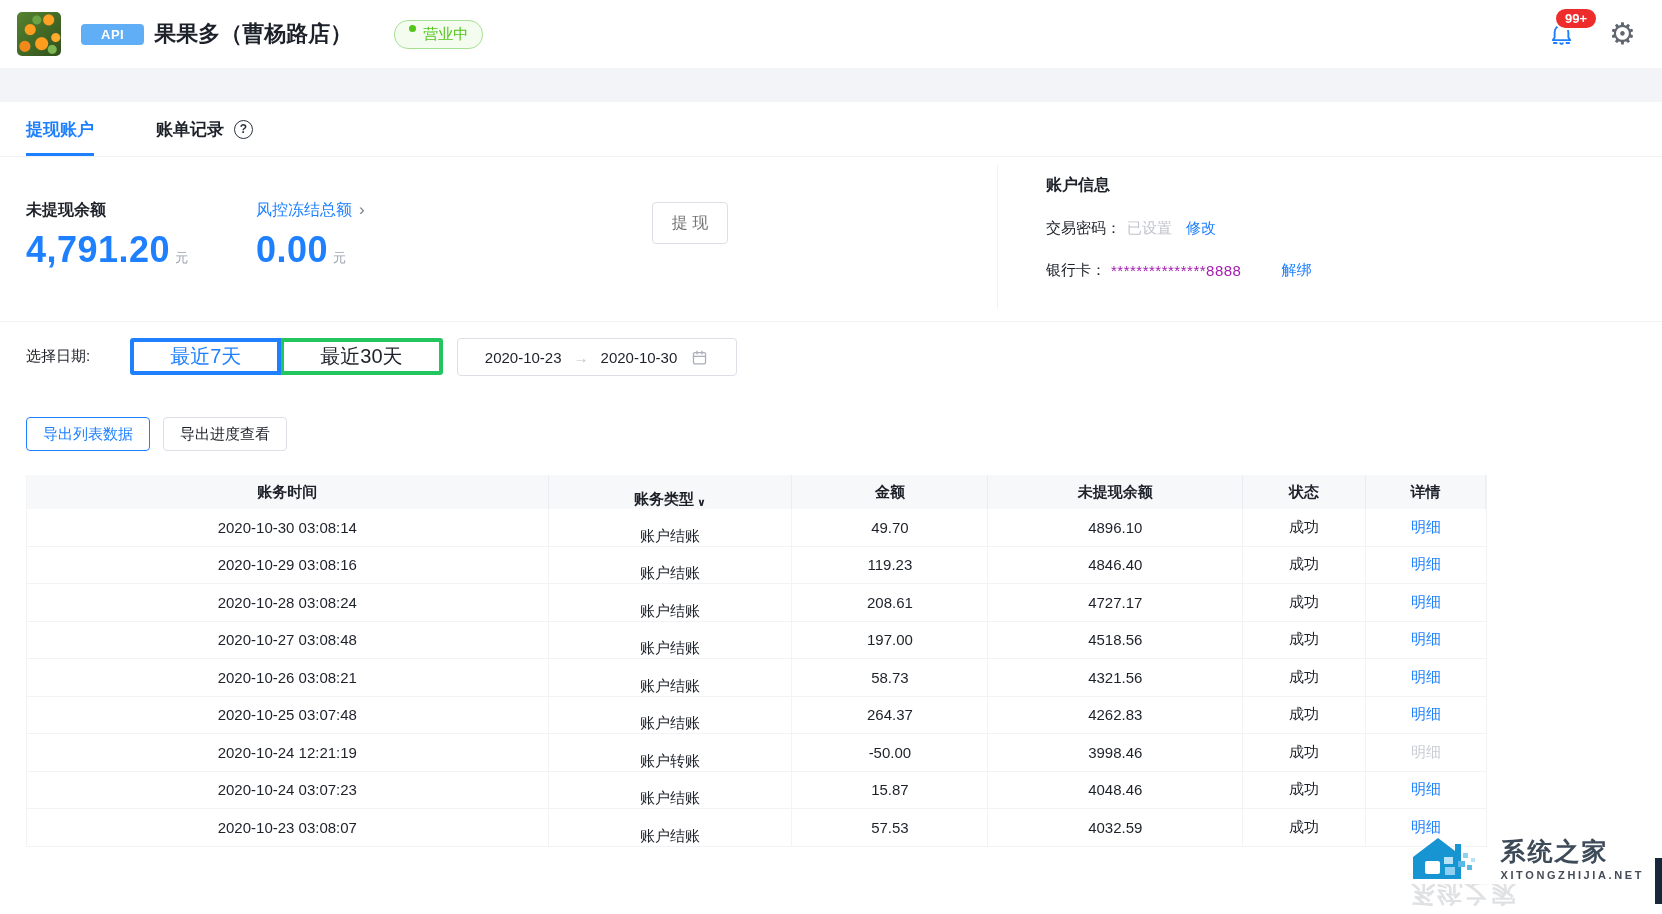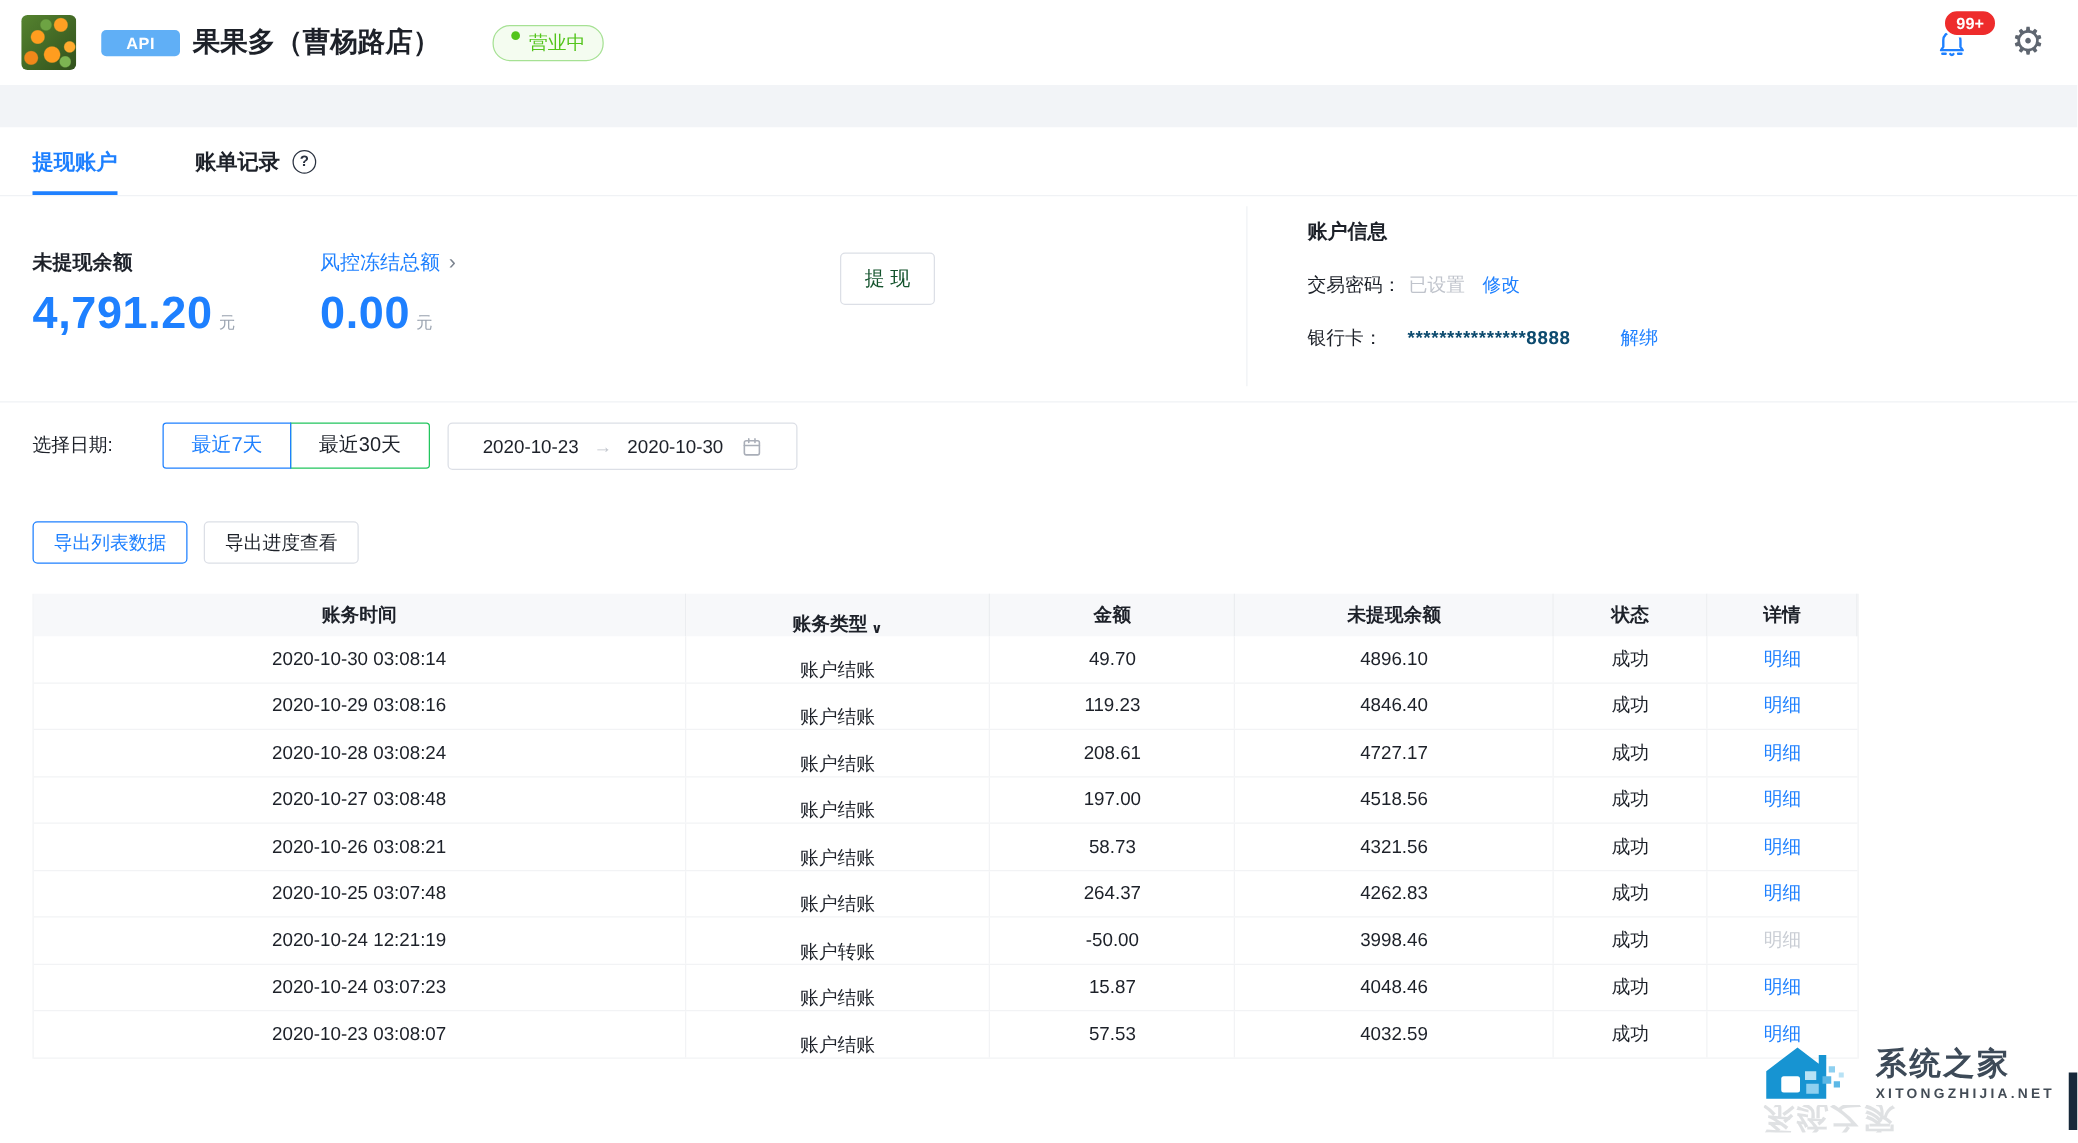--- a/index.html
+++ b/index.html
@@ -49,38 +49,38 @@
 
   
   .balance-row { position:relative; height:165px; border-bottom:1px solid #f0f2f5; }
   .bal-label { font-size:16px; font-weight:600; }
   .bal-label.blue { color:#1e80ff; font-weight:500; cursor:pointer; }
   .chev { color:#7a828e; font-size:17px; margin-left:7px; font-weight:400; }
   .bal-value { margin-top:8px; font-size:36px; font-weight:700; color:#1e80ff; letter-spacing:.5px; }
   .unit { font-size:13px; font-weight:400; color:#9aa3b0; margin-left:5px; }
   .bal-unwithdrawn { position:absolute; left:26px; top:43px; }
   .bal-frozen { position:absolute; left:256px; top:43px; }
-  .withdraw-btn { position:absolute; left:672px; top:45px; width:76px; height:42px;
-    background:#fff; border:1px solid #dcdfe6; border-radius:4px; font-size:16px; color:#14532d;
+  .withdraw-btn { position:absolute; left:652px; top:45px; width:76px; height:42px;
+    background:#fff; border:1px solid #dcdfe6; border-radius:4px; font-size:16px; color:#737373;
     cursor:pointer; font-family:inherit; }
   .v-divider { position:absolute; left:997px; top:8px; bottom:12px; width:1px; background:#f0f2f5; }
   .account-info { position:absolute; left:1046px; top:18px; }
   .ai-title { font-size:16px; font-weight:600; }
   .ai-row { margin-top:23px; font-size:15px; display:flex; align-items:center; }
   .ai-label { color:#1d2129; }
   .ai-muted { color:#c0c4cc; margin-left:6px; }
-  .ai-value { color:#0c4a6e; margin-left:20px; letter-spacing:.5px;font-weight:bold; }
+  .ai-value { color:#a21caf; margin-left:5px; letter-spacing:.5px; }
   .link { color:#1e80ff; text-decoration:none; margin-left:14px; cursor:pointer; }
   .link.unbind { margin-left:40px; }
 
   
   .date-row { height:73px; padding:16px 0 0 26px; display:flex; align-items:flex-start; }
   .date-label { font-size:15px; margin-top:9px; }
   .segment { display:flex; margin-left:40px; }
-  .seg { height:37px; padding:0 22px; background:#fff; border:1px solid #22c55e; font-size:16px;
+  .seg { height:37px; padding:0 36px; background:#fff; border:4px solid #22c55e; font-size:20px;
     color:#1d2129; cursor:pointer; font-family:inherit; }
   .seg:first-child { border-radius:3px 0 0 3px; }
   .seg:last-child { border-radius:0 3px 3px 0; margin-left:-1px; }
   .seg.active { color:#1e80ff; border-color:#1e80ff; position:relative; z-index:1; font-weight:500; }
   .date-range { margin-left:14px; height:38px; width:280px; border:1px solid #dcdfe6; border-radius:4px;
     display:flex; align-items:center; justify-content:center; gap:12px; font-size:15px; cursor:pointer; }
   .date-range .arrow { color:#c0c4cc; }
   .date-range svg { margin-left:2px; display:block; }
 
   

